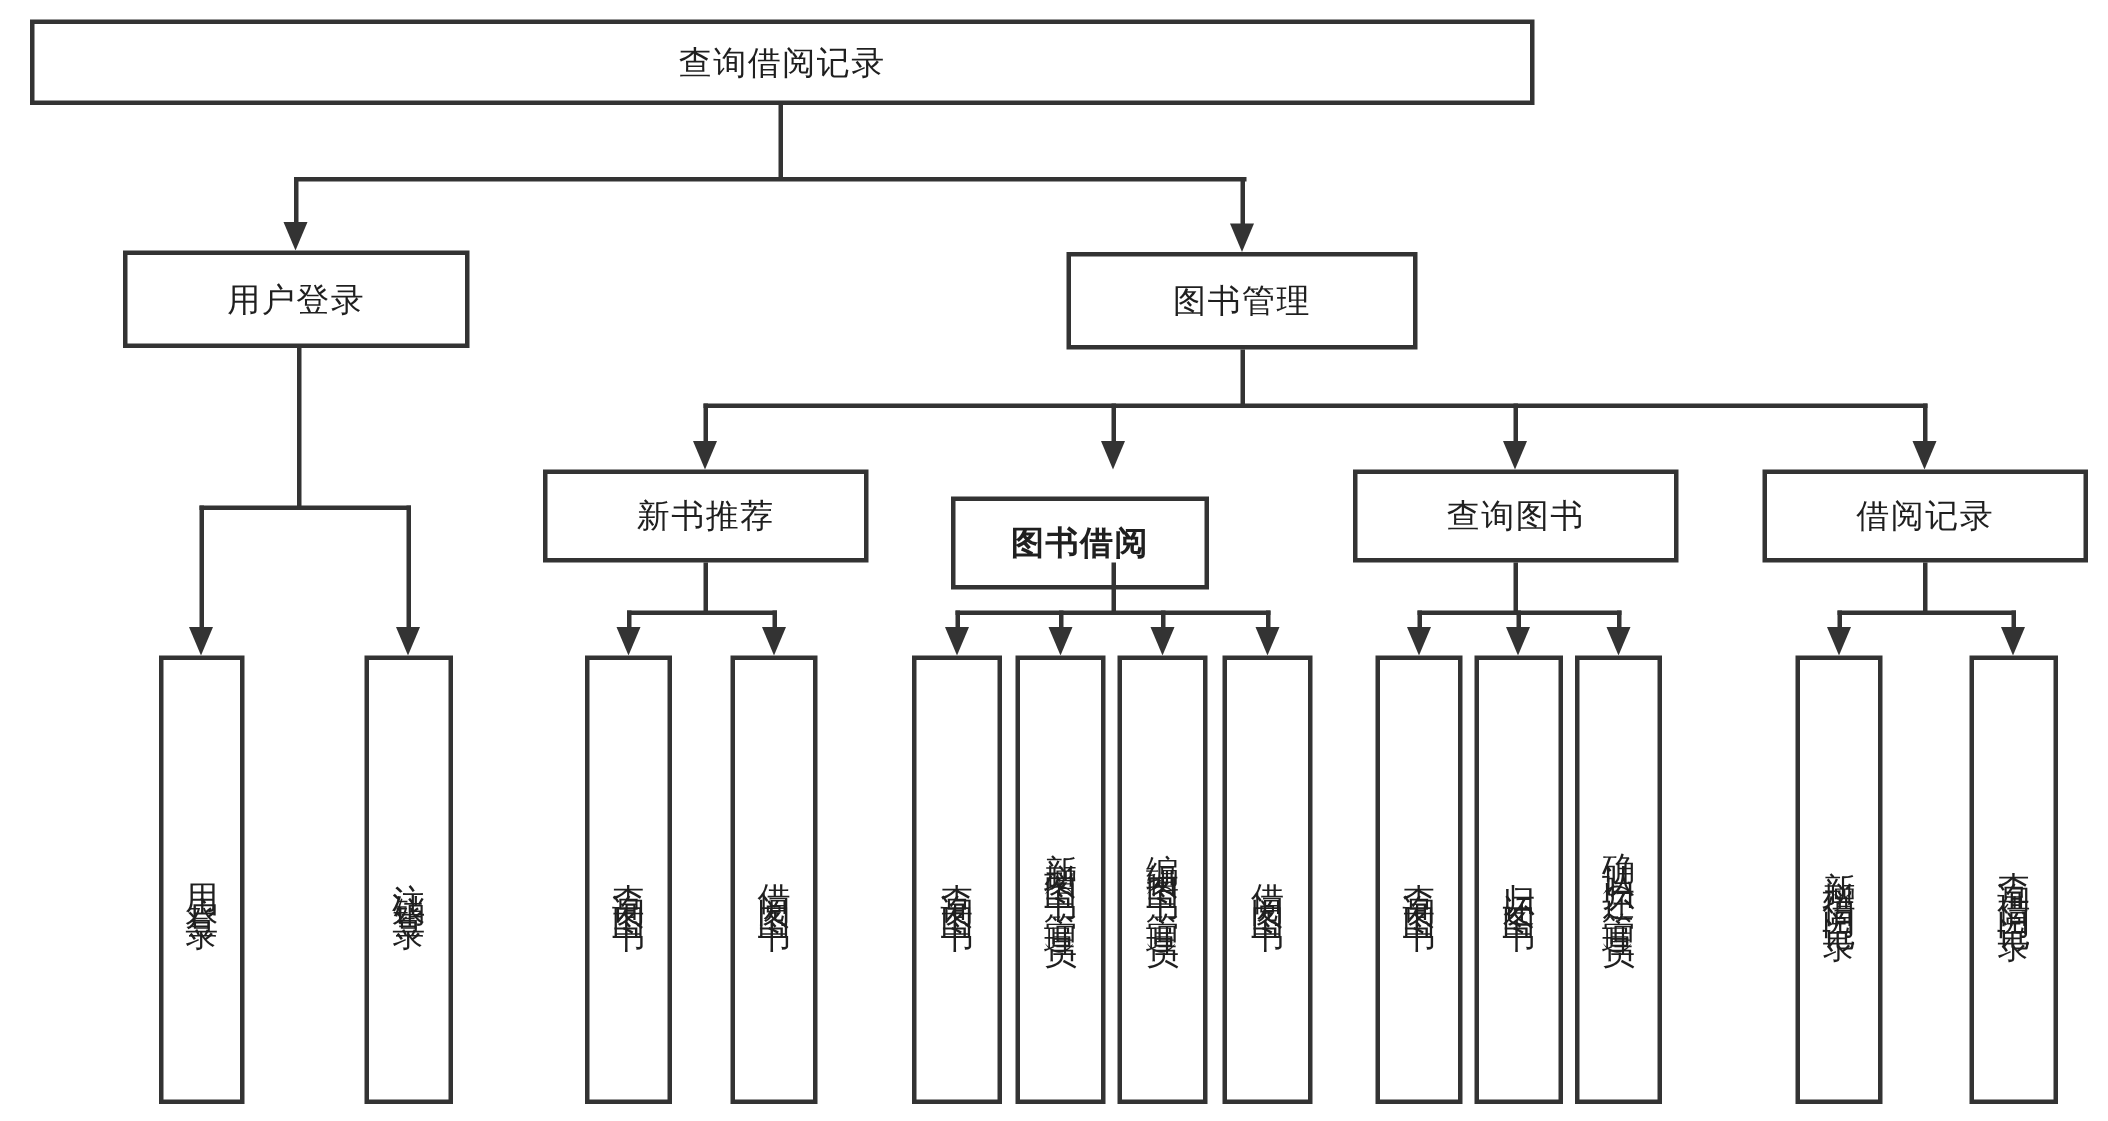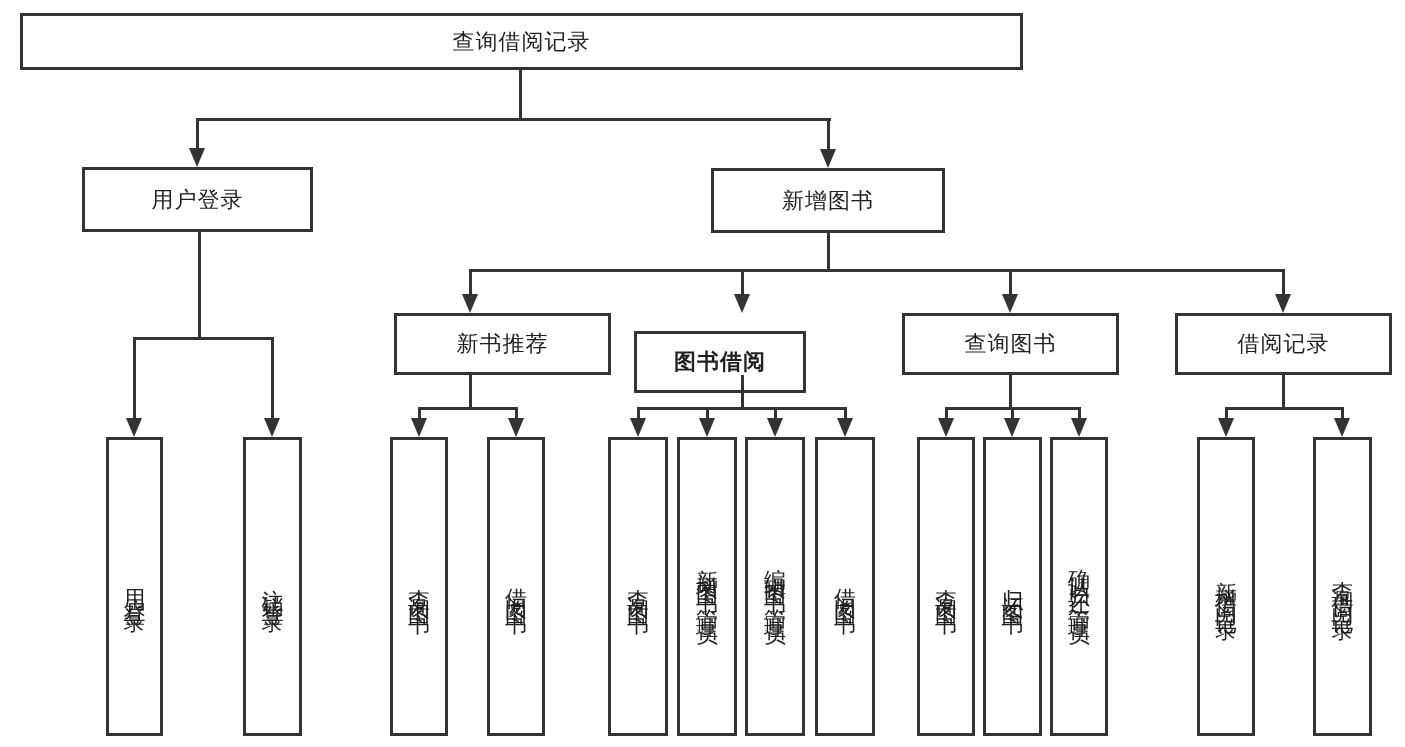--- a/index.html
+++ b/index.html
@@ -71,42 +71,42 @@
   <div class="hline" style="left:196px; top:118px; width:635px;"></div>
   <div class="vline" style="left:196px; top:118px; height:33px;"></div>
   <div class="vline" style="left:827px; top:118px; height:33px;"></div>
   <div class="arrow" style="left:189px; top:148px;"></div>
   <div class="arrow" style="left:820px; top:149px;"></div>
 
   <div class="box" style="left:82px; top:167px; width:231px; height:65px;">
     <span>用户登录</span>
   </div>
   <div class="box" style="left:711px; top:168px; width:234px; height:65px;">
-    <span>新增图书</span>
+    <span>图书管理</span>
   </div>
 
   <div class="vline" style="left:198px; top:232px; height:107px;"></div>
   <div class="hline" style="left:133px; top:337px; width:141px;"></div>
   <div class="vline" style="left:133px; top:337px; height:84px;"></div>
   <div class="vline" style="left:271px; top:337px; height:84px;"></div>
   <div class="arrow" style="left:126px; top:418px;"></div>
   <div class="arrow" style="left:264px; top:418px;"></div>
 
   <div class="vline" style="left:827px; top:233px; height:38px;"></div>
   <div class="hline" style="left:469px; top:269px; width:816px;"></div>
   <div class="vline" style="left:469px; top:269px; height:28px;"></div>
   <div class="vline" style="left:741px; top:269px; height:28px;"></div>
   <div class="vline" style="left:1009px; top:269px; height:28px;"></div>
   <div class="vline" style="left:1282px; top:269px; height:28px;"></div>
   <div class="arrow" style="left:462px; top:294px;"></div>
   <div class="arrow" style="left:734px; top:294px;"></div>
   <div class="arrow" style="left:1002px; top:294px;"></div>
   <div class="arrow" style="left:1275px; top:294px;"></div>
 
-  <div class="box" style="left:362px; top:313px; width:217px; height:62px;margin-left:32px;">
+  <div class="box" style="left:362px; top:313px; width:217px; height:62px;">
     <span>新书推荐</span>
   </div>
   <div class="box" style="left:634px; top:331px; width:172px; height:62px;font-weight:bold;">
     <span>图书借阅</span>
   </div>
   <div class="box" style="left:902px; top:313px; width:217px; height:62px;">
     <span>查询图书</span>
   </div>
   <div class="box" style="left:1175px; top:313px; width:217px; height:62px;">
     <span>借阅记录</span>

